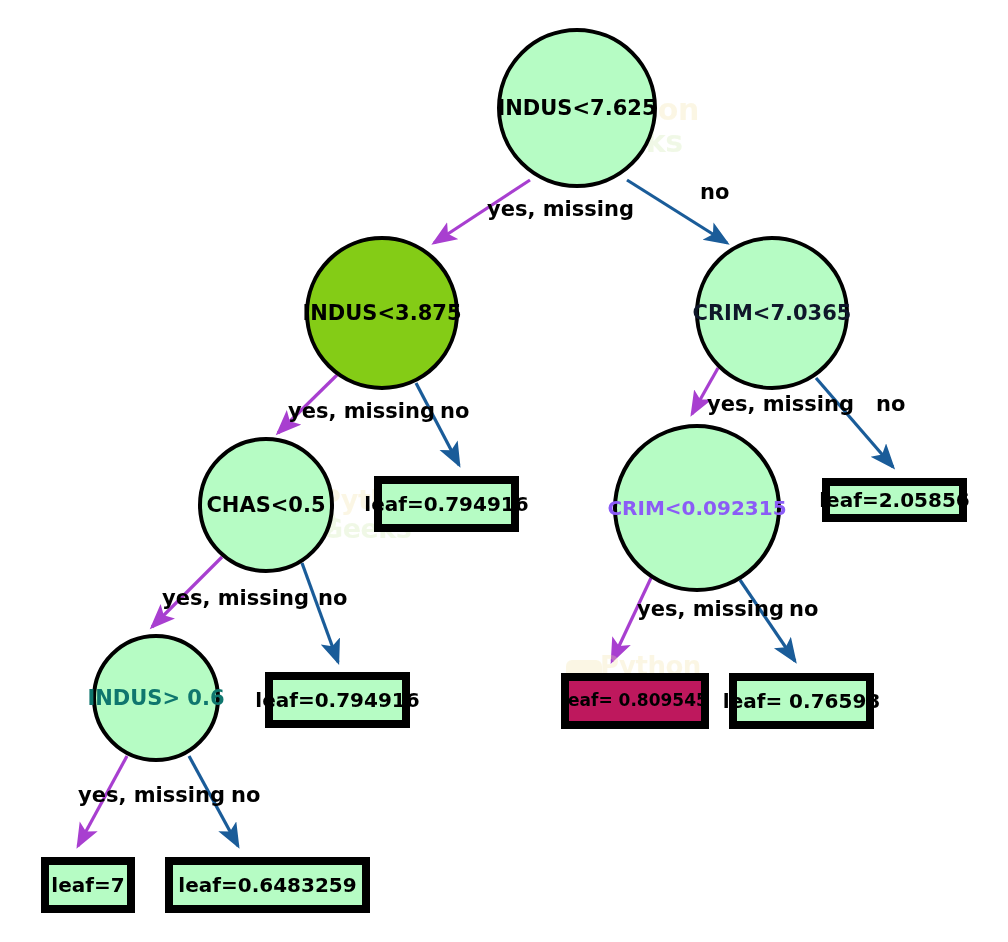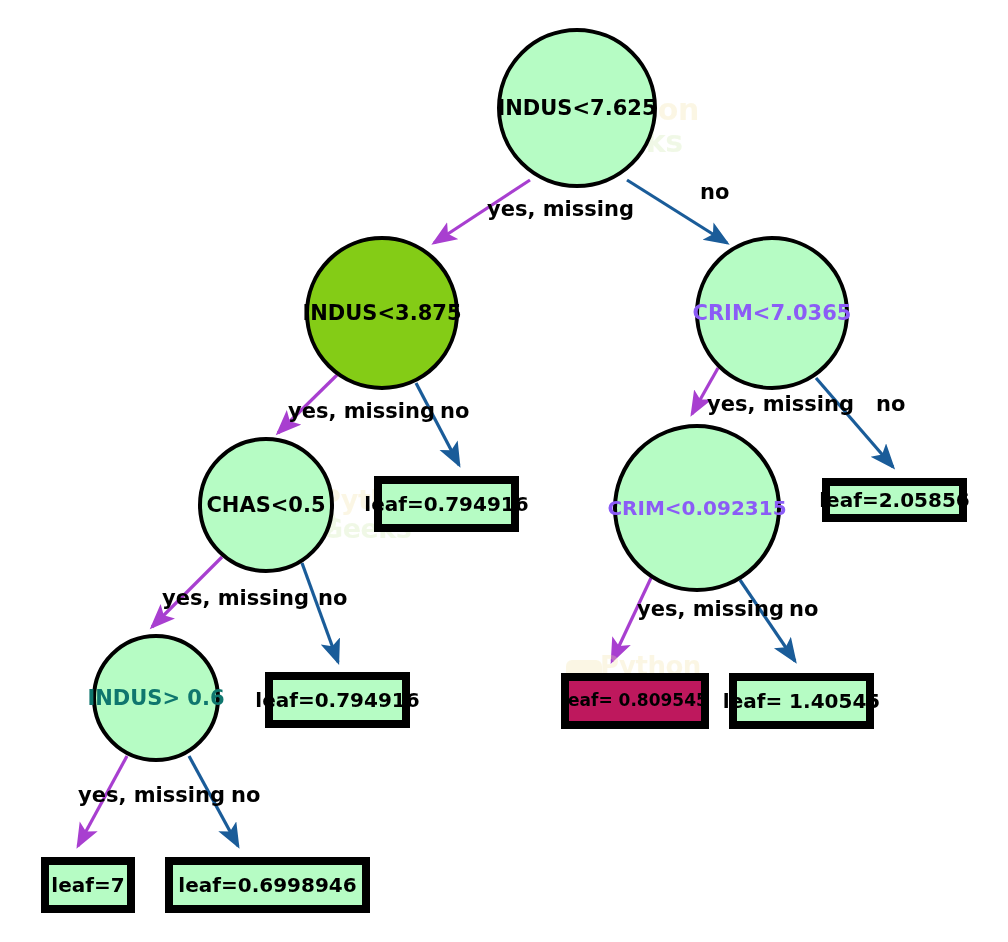--- a/index.html
+++ b/index.html
@@ -133,21 +133,21 @@
       </g>
   </svg>
 
   <div id="node-layer">
       <div class="node circle" style="left: 497px; top: 28px; width: 160px; height: 160px; font-size: 21px; background: rgb(182, 252, 196); border-color: rgb(0, 0, 0); color: rgb(0, 0, 0);">
         <span>INDUS&lt;7.625</span>
       </div>
       <div class="node circle" style="left: 305px; top: 236px; width: 154px; height: 154px; font-size: 21px; background: #84cc16; border-color: rgb(0, 0, 0); color: rgb(0, 0, 0);">
         <span>INDUS&lt;3.875</span>
       </div>
-      <div class="node circle" style="left: 695px; top: 236px; width: 154px; height: 154px; font-size: 21px; background: rgb(182, 252, 196); border-color: rgb(0, 0, 0); color: #8b5cf6;">
+      <div class="node circle" style="left: 695px; top: 236px; width: 154px; height: 154px; font-size: 21px; background: rgb(182, 252, 196); border-color: rgb(0, 0, 0); color: #0f172a;">
         <span>CRIM&lt;7.0365</span>
       </div>
       <div class="node circle" style="left: 198px; top: 437px; width: 136px; height: 136px; font-size: 21px; background: rgb(182, 252, 196); border-color: rgb(0, 0, 0); color: rgb(0, 0, 0);">
         <span>CHAS&lt;0.5</span>
       </div>
       <div class="node leaf" style="left: 374px; top: 476px; width: 145px; height: 56px; font-size: 20px; background: rgb(182, 252, 196); border-color: rgb(0, 0, 0); color: rgb(0, 0, 0);">
         <span>leaf=0.794916</span>
       </div>
       <div class="node circle" style="left: 613px; top: 424px; width: 168px; height: 168px; font-size: 20px; background: rgb(182, 252, 196); border-color: rgb(0, 0, 0); color: #8b5cf6;">
         <span>CRIM&lt;0.092315</span>
@@ -158,27 +158,27 @@
       <div class="node circle" style="left: 92px; top: 634px; width: 128px; height: 128px; font-size: 21px; background: rgb(182, 252, 196); border-color: rgb(0, 0, 0); color: #0f766e;">
         <span>INDUS&gt; 0.6</span>
       </div>
       <div class="node leaf" style="left: 265px; top: 672px; width: 145px; height: 56px; font-size: 20px; background: rgb(182, 252, 196); border-color: rgb(0, 0, 0); color: rgb(0, 0, 0);">
         <span>leaf=0.794916</span>
       </div>
       <div class="node leaf" style="left: 561px; top: 673px; width: 148px; height: 56px; font-size: 17px; background: #be185d; border-color: rgb(0, 0, 0); color: rgb(0, 0, 0);">
         <span>leaf= 0.809545</span>
       </div>
       <div class="node leaf" style="left: 729px; top: 673px; width: 145px; height: 56px; font-size: 20px; background: rgb(182, 252, 196); border-color: rgb(0, 0, 0); color: rgb(0, 0, 0);">
-        <span>leaf= 1.40545</span>
+        <span>leaf= 0.76598</span>
       </div>
       <div class="node leaf" style="left: 41px; top: 857px; width: 94px; height: 56px; font-size: 20px; background: rgb(182, 252, 196); border-color: rgb(0, 0, 0); color: rgb(0, 0, 0);">
         <span>leaf=7</span>
       </div>
       <div class="node leaf" style="left: 165px; top: 857px; width: 205px; height: 56px; font-size: 20px; background: rgb(182, 252, 196); border-color: rgb(0, 0, 0); color: rgb(0, 0, 0);">
-        <span>leaf=0.6998946</span>
+        <span>leaf=0.6483259</span>
       </div>
     </div>
   <div id="label-layer">
       <div class="edge-label" style="left: 487px; top: 197px; font-size: 21px; color: rgb(0, 0, 0);">yes, missing</div>
       <div class="edge-label" style="left: 700px; top: 180px; font-size: 21px; color: rgb(0, 0, 0);">no</div>
       <div class="edge-label" style="left: 288px; top: 399px; font-size: 21px; color: rgb(0, 0, 0);">yes, missing</div>
       <div class="edge-label" style="left: 440px; top: 399px; font-size: 21px; color: rgb(0, 0, 0);">no</div>
       <div class="edge-label" style="left: 162px; top: 586px; font-size: 21px; color: rgb(0, 0, 0);">yes, missing</div>
       <div class="edge-label" style="left: 318px; top: 586px; font-size: 21px; color: rgb(0, 0, 0);">no</div>
       <div class="edge-label" style="left: 78px; top: 783px; font-size: 21px; color: rgb(0, 0, 0);">yes, missing</div>

